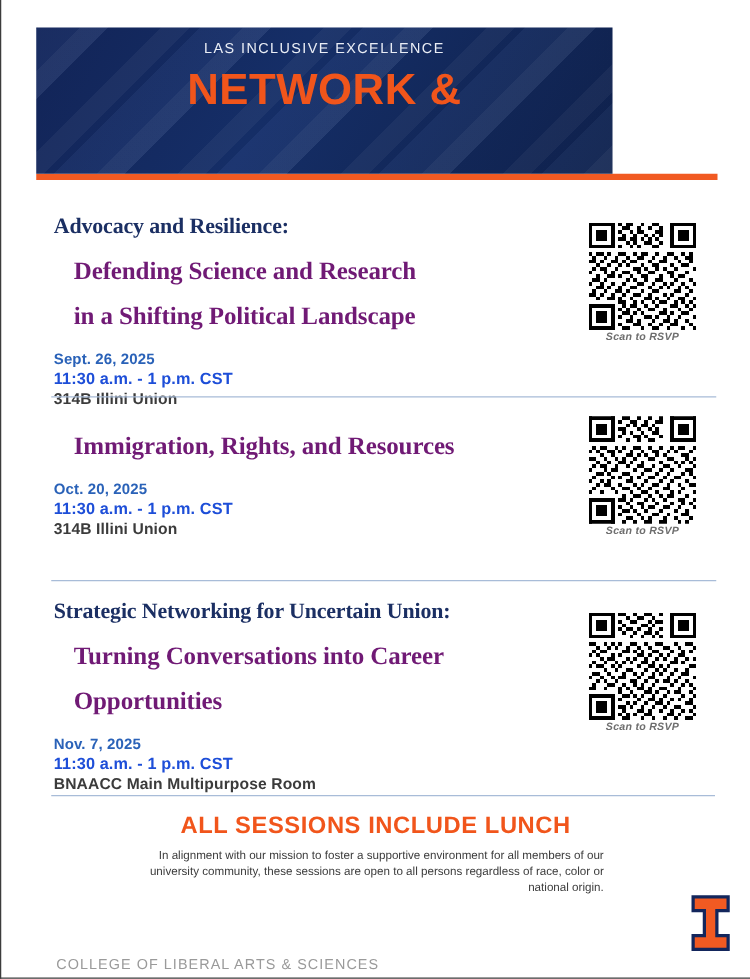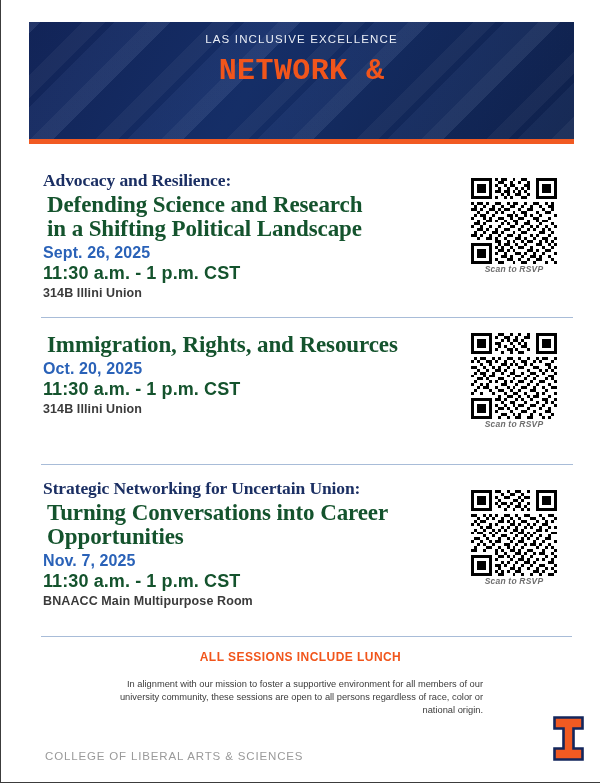--- a/index.html
+++ b/index.html
@@ -9,21 +9,21 @@
     font-family:"Liberation Sans",sans-serif;
     -webkit-font-smoothing:antialiased;
     overflow:hidden;
     position:relative;
     box-sizing:border-box;
     border-left:1px solid #3c3c3c;
     border-bottom:1px solid #3c3c3c;
   }
 
   
-  .header-wrap{ position:absolute; left:28px; top:22px; width:545px; }
+  .header-wrap{ position:absolute; left:28px; top:22px; width:461px; }
   .header{
     position:relative;
     height:117px;
     background:
       repeating-linear-gradient(
         -45deg,
         rgba(255,255,255,0.045) 0px,
         rgba(255,255,255,0.045) 16px,
         rgba(255,255,255,0.0) 16px,
         rgba(255,255,255,0.0) 46px
@@ -43,23 +43,23 @@
     text-align:center;
     color:#e9edf5;
     font-size:11.5px;
     letter-spacing:1.15px;
     font-weight:400;
   }
   .series-title{
     position:absolute; top:29px; left:0; right:0;
     text-align:center;
     color:#f1551b;
-    font-family:Liberation Mono, monospace;
+    font-family:Liberation Sans, sans-serif;
     font-weight:700;
-    font-size:30px;
+    font-size:35px;
     line-height:41px;
     letter-spacing:0.4px;
   }
   .header-rule{ height:5px; background:#f15a22; width:545px; }
 
   
   .events{ position:absolute; left:0; top:170px; width:600px; }
   .event{ position:relative; height:147px; }
   .event-inner{ position:absolute; left:42px; top:0; right:28px; }
   .divider{
@@ -71,37 +71,37 @@
     font-weight:700;
     font-size:17.5px;
     line-height:20.5px;
     color:#1b2f63;
     margin:0;
     letter-spacing:-0.1px;
   }
   .e-sub{
     font-family:"Liberation Serif",serif;
     font-weight:700;
-    font-size:23px;
+    font-size:20px;
     line-height:20.5px;
-    color:#14532d;
-    margin:4px;
+    color:#701a75;
+    margin:16px;
     letter-spacing:-0.1px;
   }
   .e-date{
-    font-size:16px;
+    font-size:12px;
     font-weight:700;
     color:#2a62b8;
     margin-top:2px;
     letter-spacing:0.1px;
   }
   .e-time{
-    font-size:18px;
+    font-size:13px;
     font-weight:700;
-    color:#14532d;
+    color:#1d4ed8;
     margin-top:1px;
     letter-spacing:0.1px;
   }
   .e-loc{
     font-size:12.5px;
     font-weight:700;
     color:#3b3b3b;
     margin-top:2px;
     letter-spacing:0.1px;
   }
@@ -121,32 +121,32 @@
   
   .foot-rule{
     position:absolute; left:40px; right:28px; top:636px;
     height:1px; background:#a8bcd8;
   }
   .lunch{
     position:absolute; left:0; right:0; top:650px;
     text-align:center;
     color:#f1551b;
     font-weight:700;
-    font-size:12px;
+    font-size:19px;
     letter-spacing:0.45px;
   }
   .disclaimer{
     position:absolute; left:118px; width:364px; top:678px;
     text-align:right;
     color:#3b3b3b;
     font-size:9.3px;
     line-height:13.2px;
   }
   .college{
-    position:absolute; left:44px; top:750px;
+    position:absolute; left:44px; top:766px;
     color:#9a9a9a;
     font-size:11.5px;
     letter-spacing:0.85px;
   }
   .logo{ position:absolute; left:551px; top:715px; width:33px; height:47px; }
 </style>
 </head>
 <body>
 
 <div class="header-wrap">

